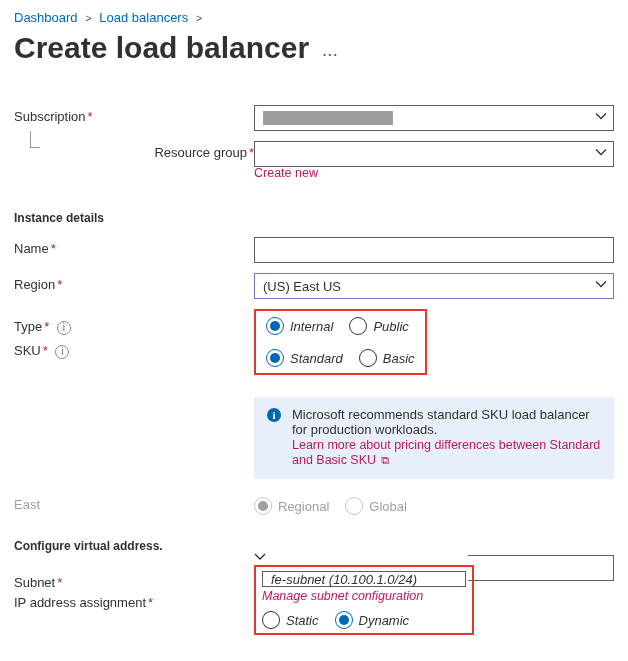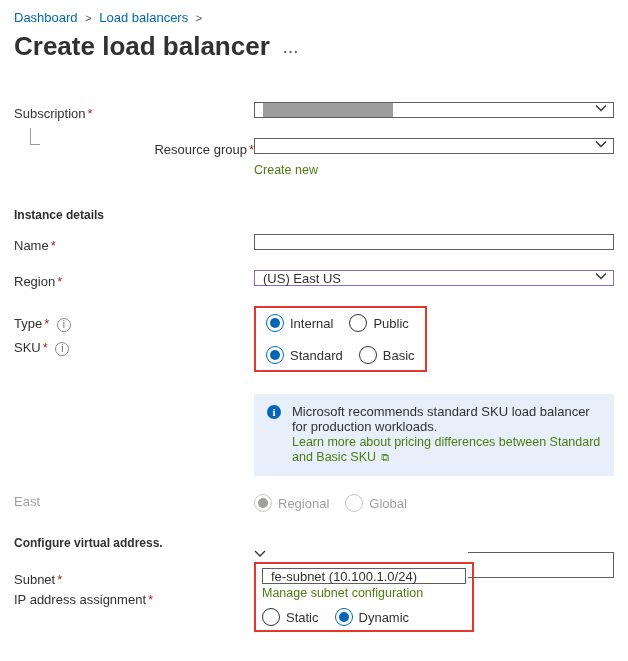--- a/index.html
+++ b/index.html
@@ -9,21 +9,21 @@
     font-size: 13px;
     color: #323130;
     background: #fff;
     width: 628px;
   }
   .page { padding: 10px 14px 0 14px; }
   .breadcrumb { font-size: 13px; margin-bottom: 4px; }
   .breadcrumb a { color: #0067b8; text-decoration: none; }
   .breadcrumb .sep { color: #555; margin: 0 4px; font-size: 11px; }
   h1.title {
-    font-size: 26px; font-weight: 600; margin: 2px 0 12px 0;
+    font-size: 30px; font-weight: 600; margin: 2px 0 12px 0;
     display: inline-block;
   }
   .title-dots { color: #555; margin-left: 10px; letter-spacing:1px; vertical-align: middle; font-weight:bold;}
   .form-row {
     display: flex; align-items: flex-start;
     margin-bottom: 10px; min-height: 26px;
   }
   .lbl-col {
     width: 240px; flex-shrink: 0;
     padding-top: 4px;
@@ -34,36 +34,36 @@
     content:""; position:absolute; left:16px; top:-10px; width:0; height:16px;
     border-left:1px solid #999; 
   }
   .lbl-col.indent::after{
     content:""; position:absolute; left:16px; top:6px; width:10px; height:0;
     border-top:1px solid #999;
   }
   .req { color: #a4262c; margin-left: 2px; }
   .ctrl-col { flex: 1; }
   .select, .text-input {
-    width: 100%; height: 16px;
+    width: 100%; height: 26px;
     border: 1px solid #605e5c;
     background: #fff; font-size: 13px;
     padding: 0 24px 0 8px;
     position: relative;
     display:flex; align-items:center;
   }
   .select.purple { border-color: #8c6cba; }
   .select .chev {
     position: absolute; right: 6px; top: 50%; transform: translateY(-50%);
     pointer-events: none;
   }
   .redacted {
     display:inline-block; height:14px; background:#9e9e9e;
   }
-  .link { color:#4d7c0f; text-decoration:none; font-size:13px; }
+  .link { color:#be185d; text-decoration:none; font-size:13px; }
   .link.small { font-size:12.5px; }
   .section-heading { font-size:12px; font-weight:600; margin:20px 0 12px 0; }
   .info-icon {
     display:inline-flex; width:14px; height:14px; border:1px solid #888;
     border-radius:50%; align-items:center; justify-content:center;
     font-size:10px; color:#666; margin-left:4px; vertical-align:middle;
     font-style:normal;
   }
   .radio-group { display:flex; gap:16px; align-items:center; padding-top:4px;}
   .radio {
@@ -78,20 +78,21 @@
   .radio.selected .circ { border-color:#0067b8; }
   .radio.selected .circ::after{
     content:""; width:10px; height:10px; border-radius:50%; background:#0067b8;
   }
   .radio.disabled { color:#a19f9d; cursor:default;}
   .radio.disabled .circ { border-color:#c8c6c4; }
   .radio.disabled.selected .circ::after{ background:#a19f9d;}
   .highlight-box {
     border:2.5px solid #e8372a; padding:6px 10px 6px 10px;
     display:inline-block;
+    font-style:italic;
   }
   .info-banner {
     background:#e7f0fa; padding:10px 12px 12px 12px;
     display:flex; gap:10px; font-size:13px; margin-top:6px;
   }
   .ext-icon{ font-size:11px; margin-left:2px;}
   svg.chev-svg { width:12px; height:12px; }
 </style>
 </head>
 <body>

